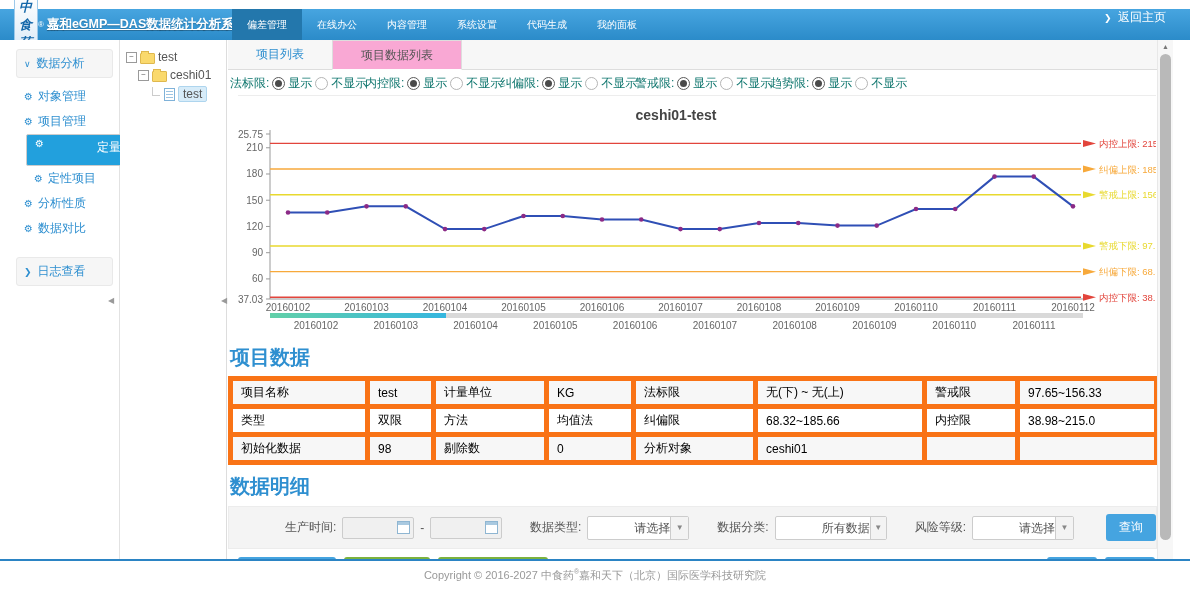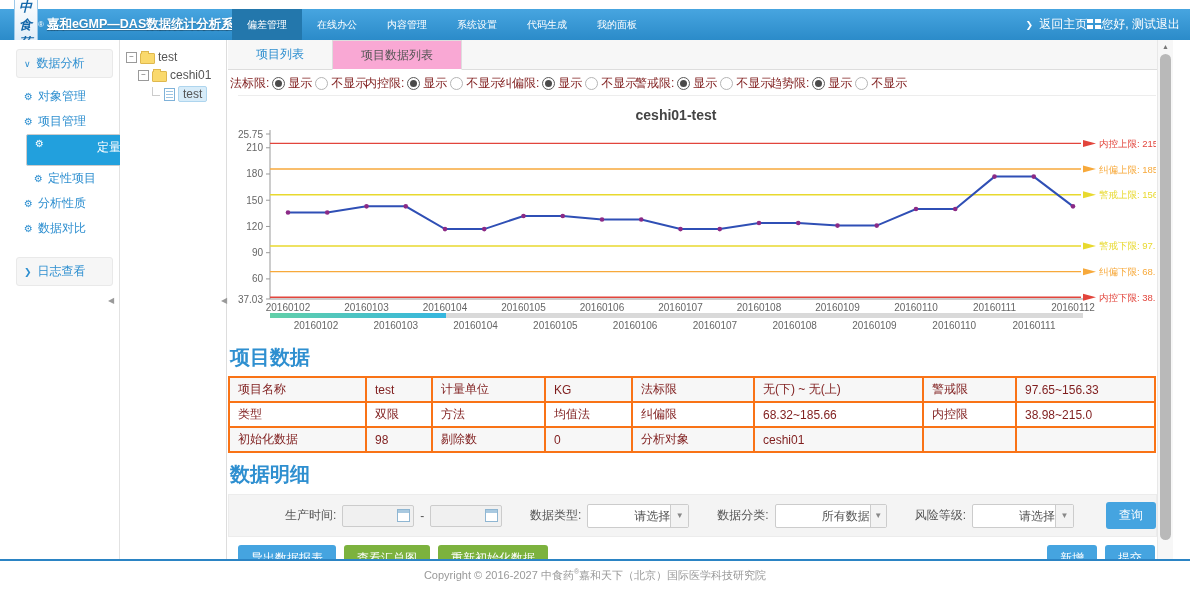--- a/index.html
+++ b/index.html
@@ -11,21 +11,21 @@
        background:linear-gradient(180deg,#47a5e0,#2b8bc9);display:flex;align-items:stretch;}
   .logo-wrap{display:flex;align-items:center;padding-left:14px;width:218px;flex:none;}
   .logo-box{background:linear-gradient(#ffffff,#d8e8f6);border:1px solid #9cc9ea;border-radius:3px;
             padding:1px 4px;font-weight:bold;font-style:italic;color:#1467a9;font-size:13px;letter-spacing:1px;}
   .logo-reg{color:#fff;font-size:8px;vertical-align:top;}
   .app-title{color:#fff;font-weight:bold;font-size:12.5px;text-decoration:underline;margin-left:3px;
              text-shadow:0 1px 1px rgba(0,0,0,.25);white-space:nowrap;}
   .menu{display:flex;align-items:stretch;}
   .menu-item{display:flex;align-items:center;padding:0 15px;color:#fff;font-size:10px;cursor:pointer;white-space:nowrap;}
   .menu-item.active{background:#2377ac;}
-  .hdr-right{margin-left:auto;display:flex;align-items:center;padding-right:10px;color:#fff;white-space:nowrap;}
+  .hdr-right{margin-left:auto;display:flex;align-items:center;gap:15px;padding-right:24px;color:#fff;white-space:nowrap;flex-direction:column;}
   .hdr-right .chev{font-size:9px;margin-right:3px;}
   .grid-ic{display:inline-block;width:14px;height:11px;
            background:linear-gradient(#fff,#fff) 0 0/6px 4px no-repeat,linear-gradient(#fff,#fff) 8px 0/6px 4px no-repeat,
                       linear-gradient(#fff,#fff) 0 6px/6px 4px no-repeat,linear-gradient(#fff,#fff) 8px 6px/6px 4px no-repeat;}
 
   
   .sidebar{position:absolute;left:8px;top:40px;width:111px;bottom:32px;background:#fff;border-right:1px solid #e2e2e2;}
   .sb-group-hd{margin:9px 6px 6px 8px;background:#f6f6f6;border:1px solid #e9e9e9;border-radius:3px;
                color:#2e8fd0;padding:5px 7px;display:flex;align-items:center;gap:6px;cursor:pointer;}
   .sb-group-hd .gchev{font-size:9px;}
@@ -50,41 +50,41 @@
   .file::before{content:"";position:absolute;left:1px;top:2px;right:1px;height:1px;background:#9cc4e2;box-shadow:0 3px 0 #9cc4e2,0 6px 0 #9cc4e2;}
   .lvl1{margin-left:12px;} .lvl2{margin-left:26px;}
   .tree-sel{background:#d7ecf9;border:1px solid #aed5ee;padding:0 4px;border-radius:2px;}
   .l-conn{width:7px;height:8px;border-left:1px solid #ccc;border-bottom:1px solid #ccc;margin:-6px 1px 0 0;flex:none;}
 
   
   .main{position:absolute;left:228px;top:40px;width:929px;bottom:32px;background:#fff;overflow:hidden;}
   .tabbar{height:29px;background:#f7f7f7;border-bottom:1px solid #ddd;display:flex;align-items:stretch;}
   .tab{display:flex;align-items:center;padding:0 28px;color:#2e8fd0;cursor:pointer;}
   .tab.active{background:#f9a8d4;border:1px solid #ddd;border-bottom:1px solid #fff;margin-bottom:-1px;color:#555;}
-  .toggle-row{display:flex;align-items:center;padding:5px 0 3px 2px;color:#7f1d1d;text-align:center;}
+  .toggle-row{display:flex;align-items:center;padding:5px 0 3px 2px;color:#0f766e;text-align:center;}
   .tg{width:135px;display:flex;align-items:center;gap:3px;white-space:nowrap;}
   .radio{width:11px;height:11px;border:1px solid #b5b5b5;border-radius:50%;background:#fff;position:relative;flex:none;cursor:pointer;}
   .radio.on{border-color:#5a5a5a;}
   .radio.on::after{content:"";position:absolute;left:2px;top:2px;right:2px;bottom:2px;border-radius:50%;background:#4a4a4a;}
 
   .chart-wrap{position:relative;margin-left:10px;width:918px;height:240px;border-top:1px solid #ededed;}
 
   .trend-row{display:flex;align-items:center;gap:9px;padding:5px 0 9px 116px;white-space:nowrap;}
   .trend-lab{font-weight:bold;color:#444;}
   .txt{width:58px;height:20px;border:1px solid #ccc;border-radius:3px;padding:1px 6px;font-size:12px;color:#444;
        font-family:"Liberation Sans","DejaVu Sans",sans-serif;}
   .txt::placeholder{color:#aaa;}
   .btn{border:none;border-radius:3px;color:#fff;font-size:12px;padding:5px 13px;cursor:pointer;
        font-family:"Liberation Sans","DejaVu Sans",sans-serif;}
   .btn-blue{background:#45a4e0;}
   .btn-green{background:#7cb23e;}
 
   .sec-hd{color:#2e8fd0;font-size:20px;font-weight:bold;padding:8px 2px 5px;}
   .pd-table{width:926px;border-collapse:collapse;table-layout:fixed;}
-  .pd-table td{border:2px solid #f97316;padding:3px 8px;font-size:12px;color:#7f1d1d;overflow:hidden;white-space:nowrap;}
+  .pd-table td{border:5px solid #f97316;padding:3px 8px;font-size:12px;color:#000000;overflow:hidden;white-space:nowrap;}
   .pd-table tr:nth-child(odd){background:#f7f7f7;}
 
   .filter-bar{background:#f4f4f4;border:1px solid #ececec;margin-top:1px;padding:7px 0 7px 56px;
               display:flex;align-items:center;gap:6px;white-space:nowrap;color:#555;}
   .date{width:100px;height:20px;border:1px solid #ccc;background:#f0f0f0;border-radius:2px;
         display:flex;align-items:center;justify-content:flex-end;padding-right:3px;cursor:pointer;}
   .cal{width:11px;height:11px;border:1px solid #8fb6d2;background:#fff;position:relative;}
   .cal::before{content:"";position:absolute;left:0;top:0;right:0;height:3px;background:#a9c9e0;}
   .sel{width:110px;height:22px;border:1px solid #ccc;background:#fff;border-radius:2px;
        display:flex;align-items:stretch;justify-content:space-between;cursor:pointer;}

